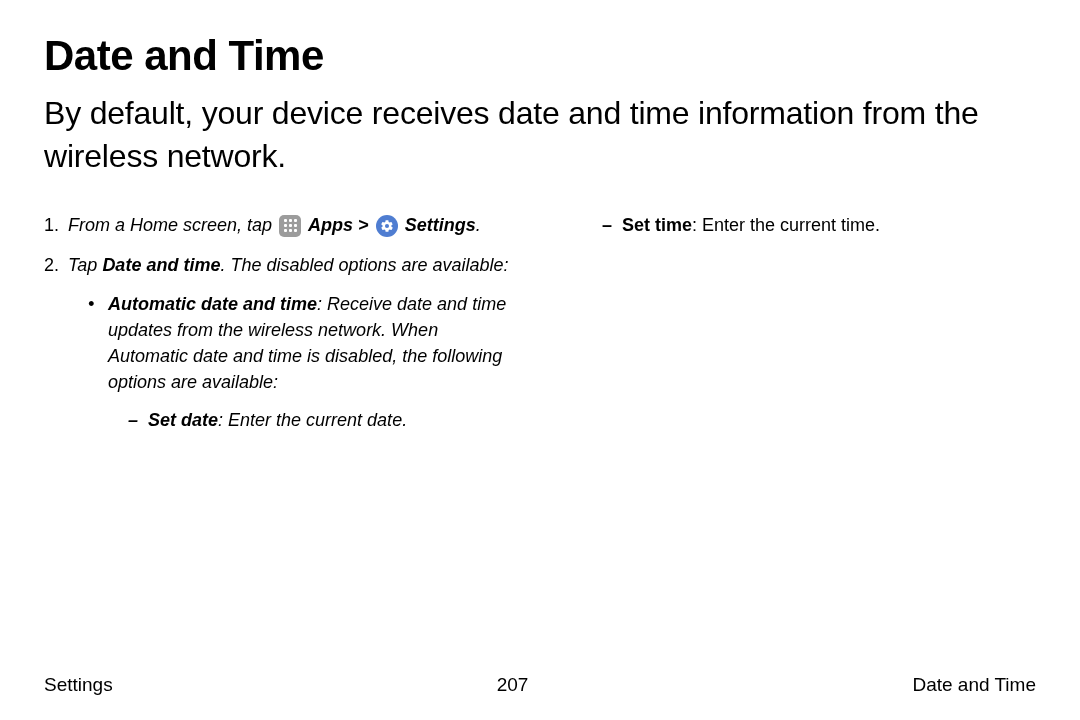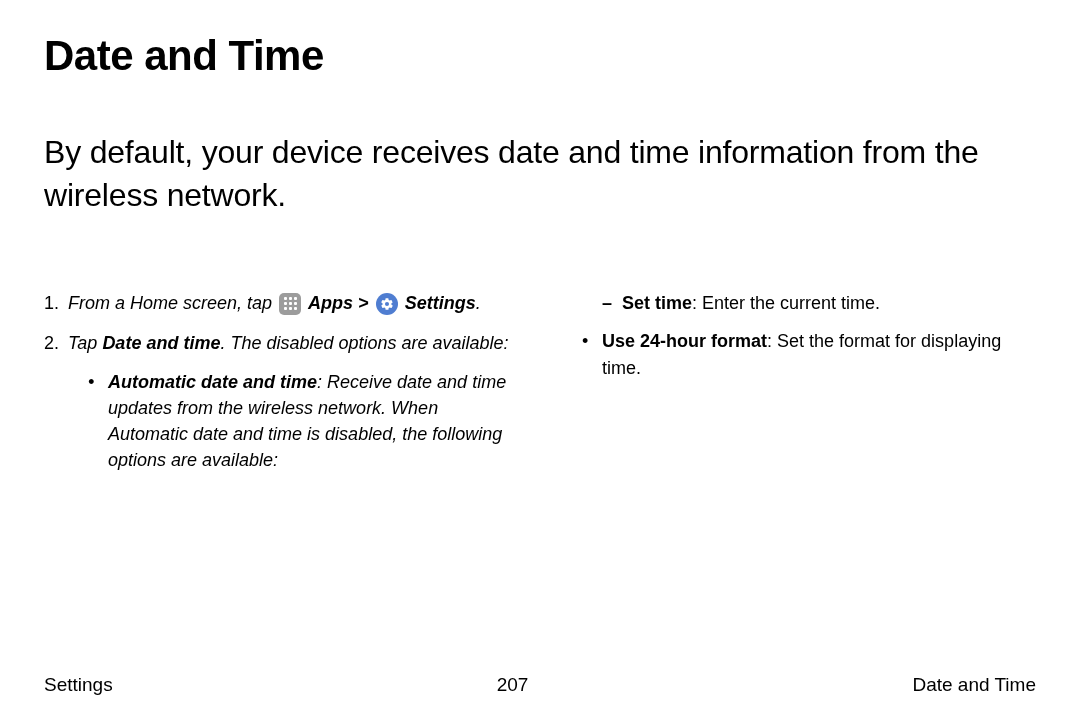--- a/index.html
+++ b/index.html
@@ -4,21 +4,20 @@
   <style>
     * { margin: 0; padding: 0; box-sizing: border-box; }
     html, body { width: 1080px; height: 720px; background: #fff; font-family: Arial, Helvetica, sans-serif; color: #000; }
     .page {
       width: 1080px;
       height: 720px;
       padding: 32px 44px 24px 44px;
       position: relative;
       display: flex;
       flex-direction: column;
-      gap: 39px;
     }
     h1.title {
       font-size: 42px;
       font-weight: 800;
       letter-spacing: -0.5px;
       margin-bottom: 12px;
     }
     .intro {
       font-size: 32px;
       line-height: 1.35;
@@ -137,35 +136,35 @@
       </div>
 
       <div class="step">
         <div class="step-num">2.</div>
         <div class="step-body">
           <span>Tap </span><span class="b">Date and time</span><span>. The disabled options are available:</span>
 
           <ul class="bullet-list">
             <li class="bullet-item">
               <span class="b">Automatic date and time</span><span>: Receive date and time updates from the wireless network. When Automatic date and time is disabled, the following options are available:</span>
+              <ul class="dash-list">
+                <li class="dash-item">
+                  <span class="b">Set date</span><span>: Enter the current date.</span>
+                </li>
+              </ul>
             </li>
           </ul>
         </div>
       </div>
     </div>
 
     <div class="col">
       <ul class="dash-list" style="margin-left:40px; margin-top:0;">
         <li class="dash-item">
           <span class="b">Set time</span><span>: Enter the current time.</span>
-        </li>
-      </ul>
-      <ul class="bullet-list" style="margin-left:20px;">
-        <li class="bullet-item">
-          <span class="b">Use 24-hour format</span><span>: Set the format for displaying time.</span>
         </li>
       </ul>
     </div>
   </div>
 
   <div class="footer">
     <span>Settings</span>
     <span>207</span>
     <span>Date and Time</span>
   </div>

